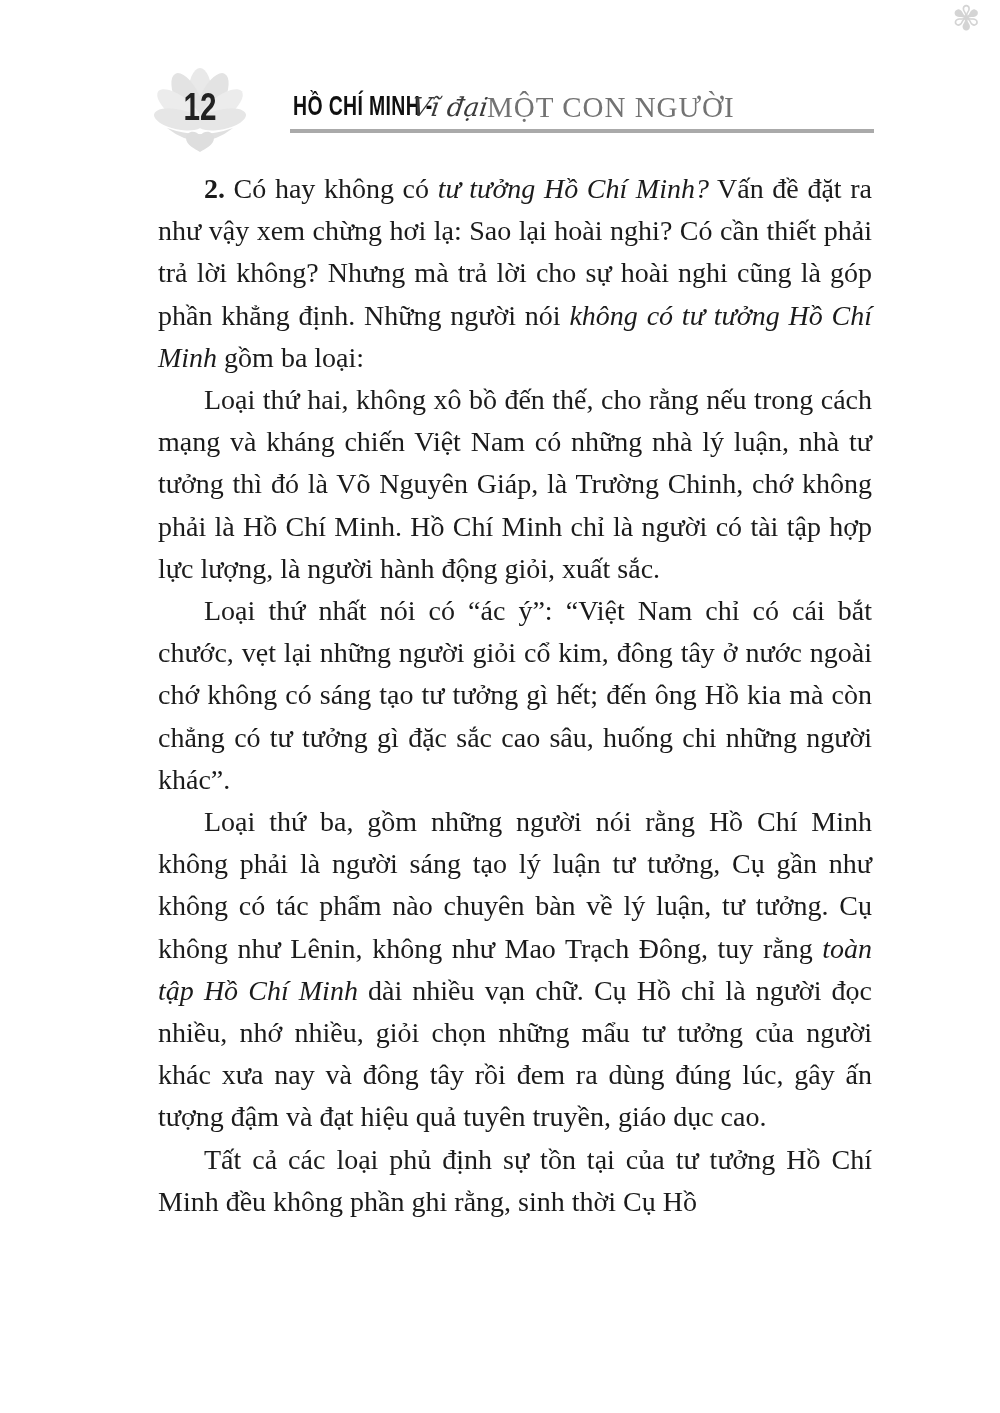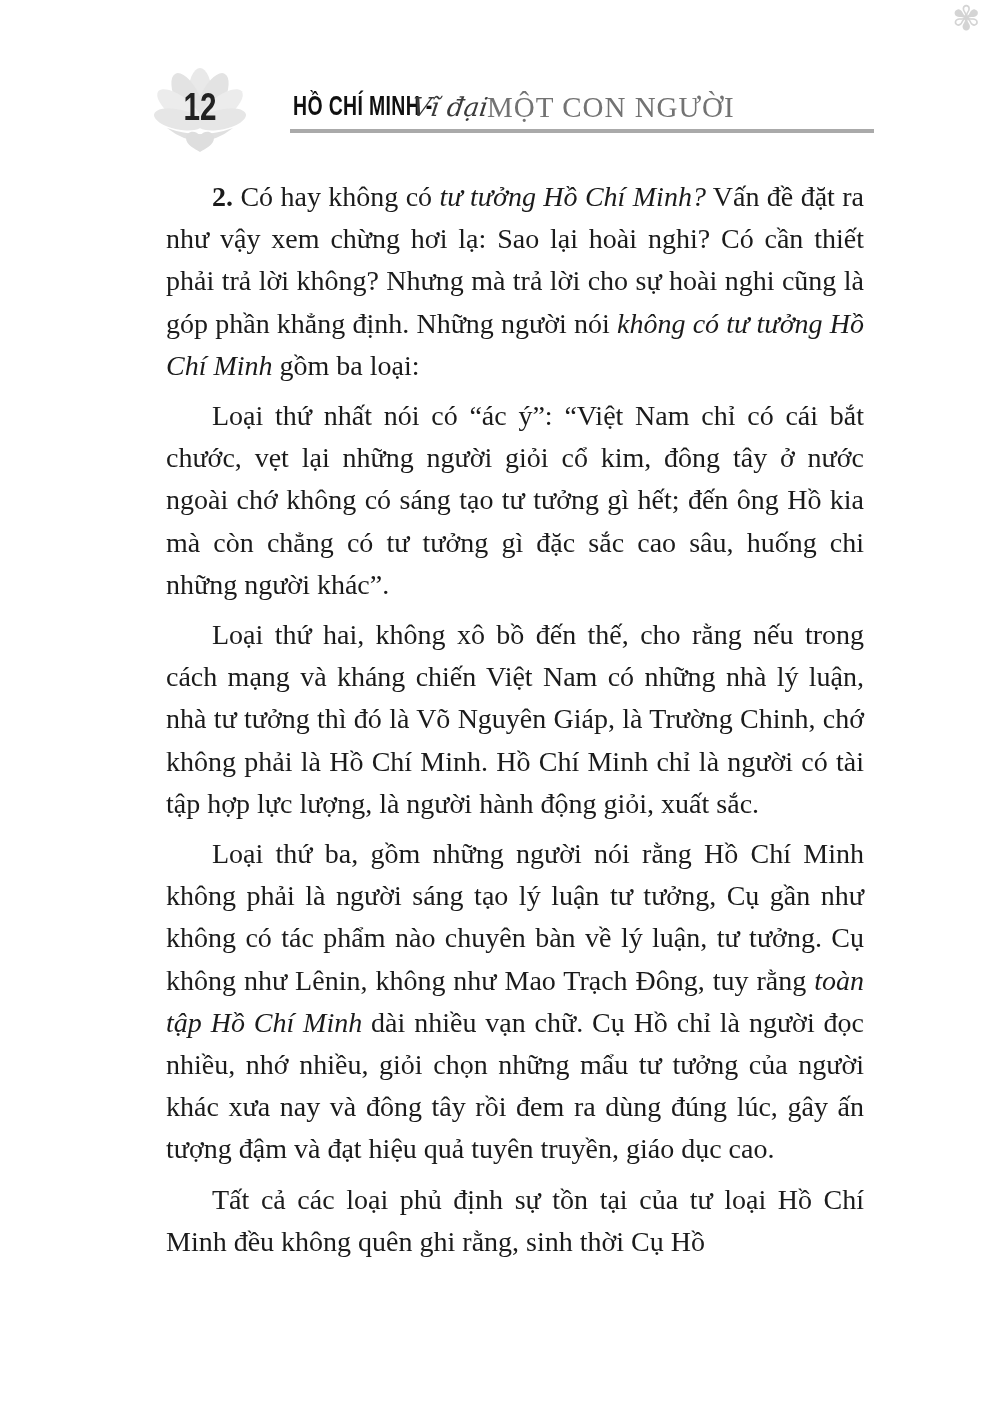--- a/index.html
+++ b/index.html
@@ -96,21 +96,21 @@
     position: absolute;
     left: 158px;
     top: 168px;
     width: 714px;
     font-family: "Liberation Serif", serif;
     font-size: 28px;
     line-height: 42.2px;
     color: #1b1b1b;
     text-align: justify;
   }
-  .body-text p { margin: 8px; text-indent: 46px; }
+  .body-text p { margin: 0; text-indent: 46px; }
   .body-text b { font-weight: 700; }
   .body-text i { font-style: italic; }
 </style>
 </head>
 <body>
 
 <div class="page">
 
   <span class="ornament">✾</span>
 
@@ -133,19 +133,19 @@
     </div>
 
     <div class="title-main">HỒ CHÍ MINH -</div>
     <div class="title-script">Vĩ đại</div>
     <div class="title-caps">MỘT CON NGƯỜI</div>
     <div class="header-rule"></div>
   </header>
 
   <main class="body-text">
     <p><b>2.</b><span> Có hay không có </span><i>tư tưởng Hồ Chí Minh?</i><span> Vấn đề đặt ra như vậy xem chừng hơi lạ: Sao lại hoài nghi? Có cần thiết phải trả lời không? Nhưng mà trả lời cho sự hoài nghi cũng là góp phần khẳng định. Những người nói </span><i>không có tư tưởng Hồ Chí Minh</i><span> gồm ba loại:</span></p>
+    <p><span>Loại thứ hai, không xô bồ đến thế, cho rằng nếu trong cách mạng và kháng chiến Việt Nam có những nhà lý luận, nhà tư tưởng thì đó là Võ Nguyên Giáp, là Trường Chinh, chớ không phải là Hồ Chí Minh. Hồ Chí Minh chỉ là người có tài tập hợp lực lượng, là người hành động giỏi, xuất sắc.</span></p>
     <p><span>Loại thứ nhất nói có “ác ý”: “Việt Nam chỉ có cái bắt chước, vẹt lại những người giỏi cổ kim, đông tây ở nước ngoài chớ không có sáng tạo tư tưởng gì hết; đến ông Hồ kia mà còn chẳng có tư tưởng gì đặc sắc cao sâu, huống chi những người khác”.</span></p>
-    <p><span>Loại thứ hai, không xô bồ đến thế, cho rằng nếu trong cách mạng và kháng chiến Việt Nam có những nhà lý luận, nhà tư tưởng thì đó là Võ Nguyên Giáp, là Trường Chinh, chớ không phải là Hồ Chí Minh. Hồ Chí Minh chỉ là người có tài tập hợp lực lượng, là người hành động giỏi, xuất sắc.</span></p>
     <p><span>Loại thứ ba, gồm những người nói rằng Hồ Chí Minh không phải là người sáng tạo lý luận tư tưởng, Cụ gần như không có tác phẩm nào chuyên bàn về lý luận, tư tưởng. Cụ không như Lênin, không như Mao Trạch Đông, tuy rằng </span><i>toàn tập Hồ Chí Minh</i><span> dài nhiều vạn chữ. Cụ Hồ chỉ là người đọc nhiều, nhớ nhiều, giỏi chọn những mẩu tư tưởng của người khác xưa nay và đông tây rồi đem ra dùng đúng lúc, gây ấn tượng đậm và đạt hiệu quả tuyên truyền, giáo dục cao.</span></p>
-    <p><span>Tất cả các loại phủ định sự tồn tại của tư loại Hồ Chí Minh đều không quên ghi rằng, sinh thời Cụ Hồ</span></p>
+    <p><span>Tất cả các loại phủ định sự tồn tại của tư tưởng Hồ Chí Minh đều không phần ghi rằng, sinh thời Cụ Hồ</span></p>
   </main>
 
 </div>
 
 </body></html>

